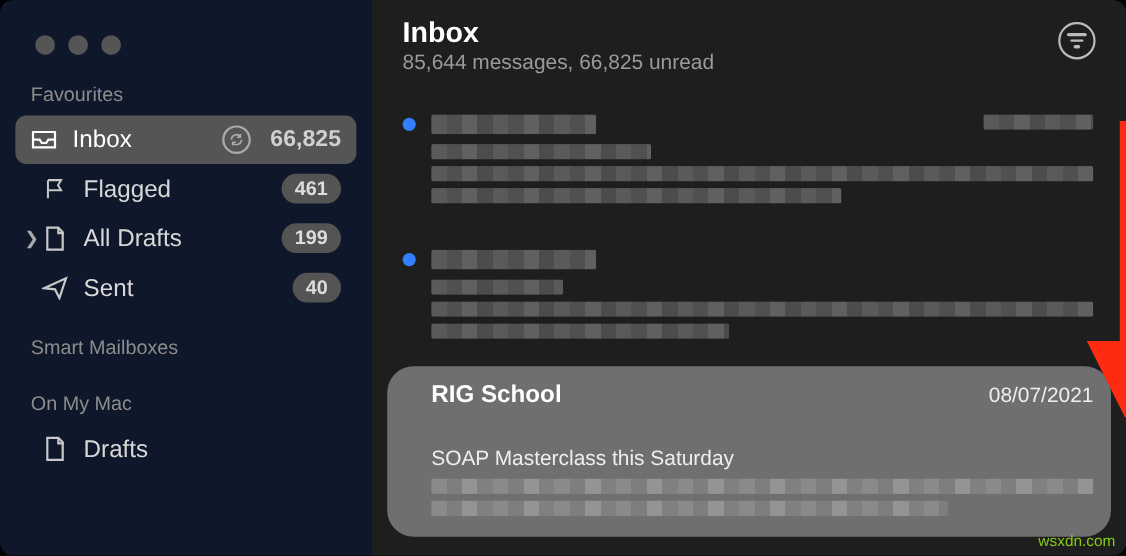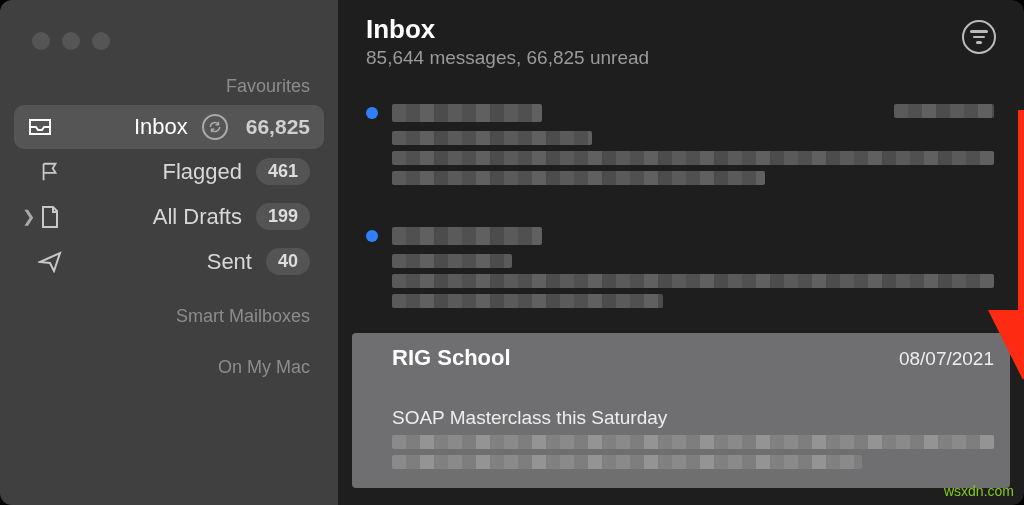--- a/index.html
+++ b/index.html
@@ -7,24 +7,23 @@
       font-family: -apple-system, BlinkMacSystemFont, "Segoe UI", sans-serif;
       background: #000;
       width: 1024px;
       height: 505px;
       overflow: hidden;
       display: flex;
       border-radius: 12px;
     }
     .sidebar {
       width: 338px;
-      background: #404040;
+      background: #0f172a;
       padding: 24px 14px 0 14px;
       flex-shrink: 0;
-      text-align: right;
     }
     .traffic-lights {
       display: flex;
       gap: 12px;
       padding: 8px 0 26px 18px;
     }
     .traffic-lights span {
       width: 18px;
       height: 18px;
       border-radius: 50%;
@@ -122,21 +121,21 @@
       height: 2.5px; background: #bbb; border-radius: 2px;
     }
     .message-list {
       flex: 1;
       padding: 6px 14px 14px;
       overflow: hidden;
     }
     .msg {
       padding: 12px 16px 14px 40px;
       position: relative;
-      border-radius: 4px;
+      border-radius: 24px;
       margin-bottom: 6px;
     }
     .msg.selected { background: #6f6f71; }
     .unread-dot {
       position: absolute;
       left: 14px; top: 20px;
       width: 12px; height: 12px;
       border-radius: 50%;
       background: #2f7fff;
     }
@@ -245,20 +244,30 @@
     </span>
     <span class="label">Sent</span>
     <span class="badge">40</span>
   </div>
 
   <div class="spacer"></div>
   <div class="section-label">Smart Mailboxes</div>
   <div class="spacer"></div>
   <div class="section-label">On My Mac</div>
 
+  <div class="nav-item">
+    <span class="chevron"></span>
+    <span class="icon">
+      <svg width="20" height="24" viewBox="0 0 20 24" fill="none" stroke="#c8c8c8" stroke-width="2">
+        <path d="M3 2h10l4 4v16H3z"></path>
+          <path d="M13 2v5h5"></path>
+      </svg>
+    </span>
+    <span class="label">Drafts</span>
+  </div>
 </div>
 
 <div class="main" style="position:relative">
   <div class="main-header">
     <div class="titles">
       <div class="title">Inbox</div>
       <div class="subtitle">85,644 messages, 66,825 unread</div>
     </div>
     <div class="filter-icon">
       <span style="width:18px"></span>

